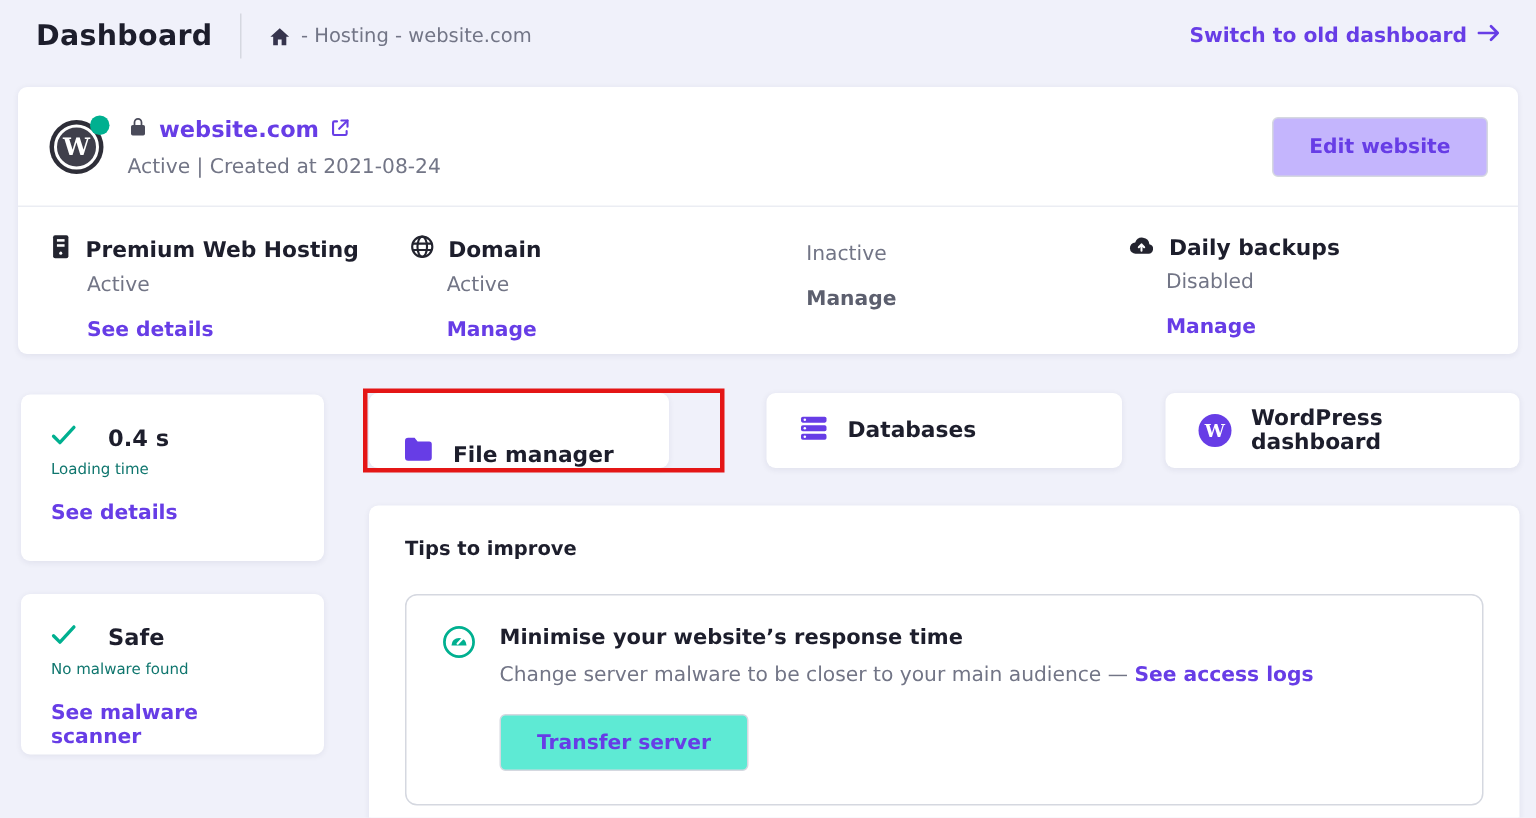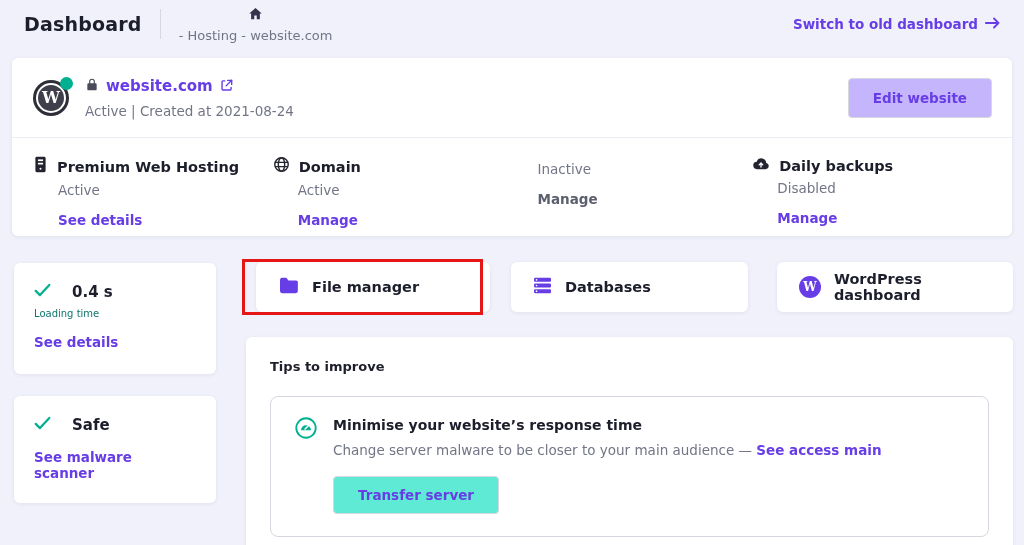--- a/index.html
+++ b/index.html
@@ -10,21 +10,21 @@
     color: #1d1e2c;
     position: relative;
   }
   .card { background: #fff; border-radius: 6px; box-shadow: 0 1px 4px rgba(25,25,70,.07); }
 
   
   .header { position: absolute; left: 0; top: 0; width: 1024px; height: 48px;
             display: flex; align-items: center; padding: 0 24px; }
   .page-title { font-size: 19px; font-weight: 700; letter-spacing: .2px; }
   .header-divider { width: 1px; height: 30px; background: #d5d8e0; margin: 0 18px; }
-  .breadcrumb { display: flex; align-items: center; gap: 7px; color: #727586; font-size: 13px; flex-direction: column; }
+  .breadcrumb { display: flex; align-items: center; gap: 7px; color: #727586; font-size: 13px; }
   .breadcrumb svg { display: block; }
   .switch-link { margin-left: auto; display: flex; align-items: center; gap: 7px;
                  color: #673de6; font-weight: 700; font-size: 13.5px; cursor: pointer; }
 
   
   .website-card { position: absolute; left: 12px; top: 58px; width: 1000px; height: 178px; }
   .site-row { height: 79px; display: flex; align-items: center; padding: 0 20px 0 21px; }
   .wp-avatar { position: relative; width: 36px; height: 36px; flex: 0 0 36px; }
   .wp-avatar .wp-outer { width: 36px; height: 36px; border-radius: 50%; background: #2e2e38;
                          display: flex; align-items: center; justify-content: center; }
@@ -52,21 +52,21 @@
   .stat-card { position: absolute; left: 14px; width: 202px; padding: 20px; }
   .stat-card.first { top: 263px; height: 111px; }
   .stat-card.second { top: 396px; height: 107px; }
   .stat-head { display: flex; align-items: center; gap: 21px; font-weight: 700; font-size: 15px; }
   .stat-label { color: #0f766e; font-size: 10px; margin-top: 7px; }
   .stat-link { color: #673de6; font-weight: 700; font-size: 13.5px; margin-top: 15px; cursor: pointer; }
 
   
   .qa-card { position: absolute; top: 262px; height: 50px; display: flex; align-items: center;
              gap: 13px; padding-left: 22px; cursor: pointer; }
-  .qa-file { left: 256px; width: 234px; }
+  .qa-file { left: 246px; width: 200px; align-items: flex-end; }
   .qa-db   { left: 511px; width: 237px; }
   .qa-wp   { left: 777px; width: 236px; }
   .qa-label { font-weight: 700; font-size: 14.5px; }
   .wp-badge { width: 22px; height: 22px; border-radius: 50%; background: #673de6; color: #fff;
               display: flex; align-items: center; justify-content: center;
               font-family: "DejaVu Serif", serif; font-weight: 700; font-size: 12px; }
   .annotation-box { position: absolute; left: 242px; top: 259px; width: 241px; height: 56px;
                     border: 3px solid #e41616; pointer-events: none; z-index: 5; }
 
   
@@ -204,20 +204,21 @@
 
 <div class="card stat-card second">
   <div class="stat-head">
     <span>
       <svg width="17" height="14" viewBox="0 0 20 16" fill="none" stroke="#00b090" stroke-width="2.6" stroke-linecap="round" stroke-linejoin="round">
           <path d="M2 9l5 5L18 2"></path>
         </svg>
     </span>
     <span>Safe</span>
   </div>
+  <div class="stat-label">No malware found</div>
   <div class="stat-link">See malware scanner</div>
 </div>
 
 <div class="card qa-card qa-file">
   <span>
     <svg width="21" height="17" viewBox="0 0 24 20">
         <path d="M2 3.5A2.5 2.5 0 0 1 4.5 1h5l2.4 3H21a2 2 0 0 1 2 2v10.5a2.5 2.5 0 0 1-2.5 2.5h-16A2.5 2.5 0 0 1 2 16.5z" fill="#673de6"></path>
       </svg>
   </span>
   <span class="qa-label">File manager</span>
@@ -249,18 +250,18 @@
     <span>
       <svg width="22" height="22" viewBox="0 0 24 24">
           <circle cx="12" cy="12" r="10.6" fill="none" stroke="#00b090" stroke-width="2"></circle>
           <path d="M6.5 14.5a5.5 5.5 0 0 1 11 0z" fill="#00b090"></path>
           <path d="M11 13.2l4-4.2" stroke="#fff" stroke-width="1.6" stroke-linecap="round"></path>
         </svg>
     </span>
     <div class="tip-body">
       <div class="tip-title">Minimise your website’s response time</div>
       <div class="tip-desc">
-        <span>Change server malware to be closer to your main audience — </span><span class="tip-link">See access main</span>
+        <span>Change server malware to be closer to your main audience — </span><span class="tip-link">See access logs</span>
       </div>
       <button class="tip-btn">Transfer server</button>
     </div>
   </div>
 </div>
 
 </body></html>

